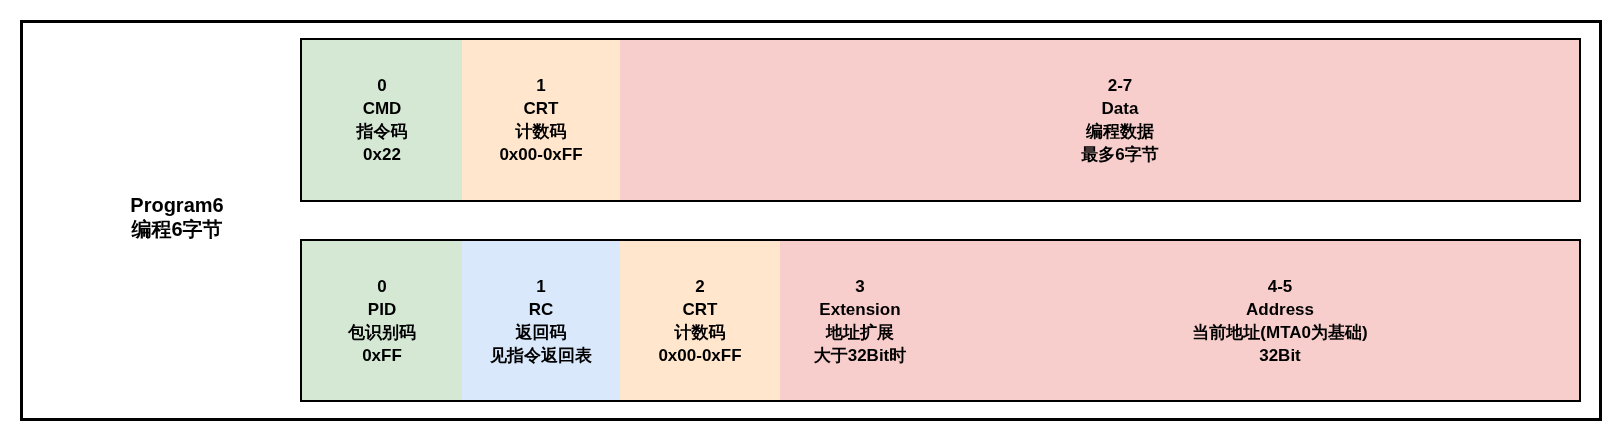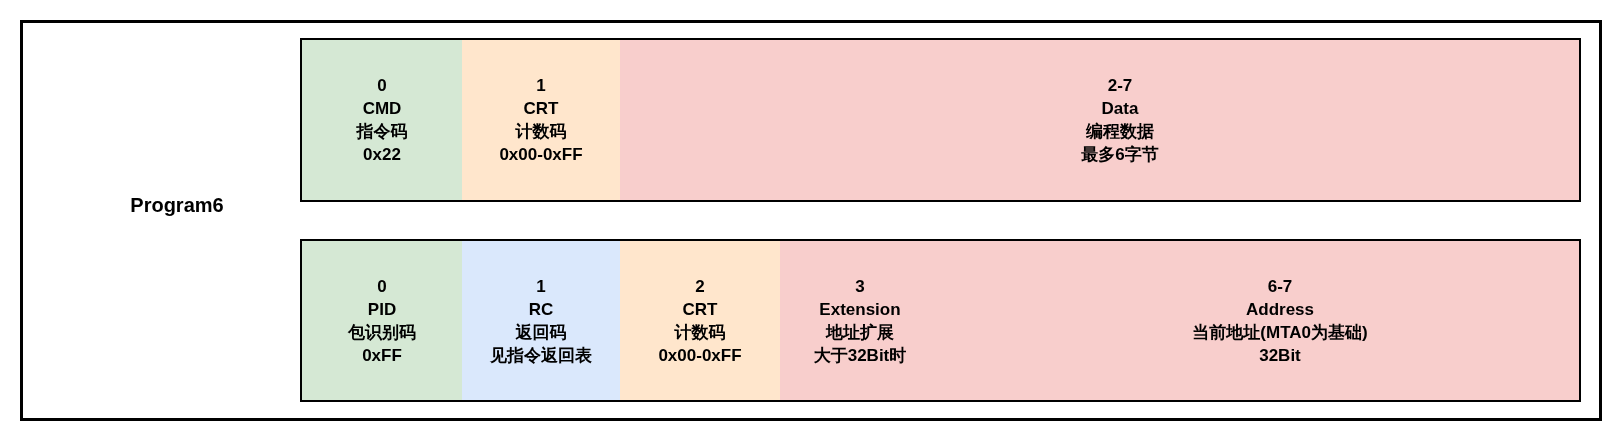--- a/index.html
+++ b/index.html
@@ -66,20 +66,21 @@
 </style>
 </head>
 <body>
 
 <div class="canvas">
 
   <div class="outer-frame"></div>
 
   <div class="diagram-label">
     <div>Program6</div>
+    <div>编程6字节</div>
   </div>
 
   <div class="byte-row row1">
     <div class="field-cell w160" style="background-color: rgb(213, 232, 212);">
       <div class="cell-text">0
 CMD
 指令码
 0x22</div>
     </div>
     <div class="field-cell w158" style="background-color: rgb(255, 230, 204);">
@@ -115,20 +116,20 @@
 计数码
 0x00-0xFF</div>
     </div>
     <div class="field-cell w160" style="background-color: rgb(248, 206, 204);">
       <div class="cell-text">3
 Extension
 地址扩展
 大于32Bit时</div>
     </div>
     <div class="field-cell grow" style="background-color: rgb(248, 206, 204);">
-      <div class="cell-text">6-7
+      <div class="cell-text">4-5
 Address
 当前地址(MTA0为基础)
 32Bit</div>
     </div>
   </div>
 
 </div>
 
 </body></html>

